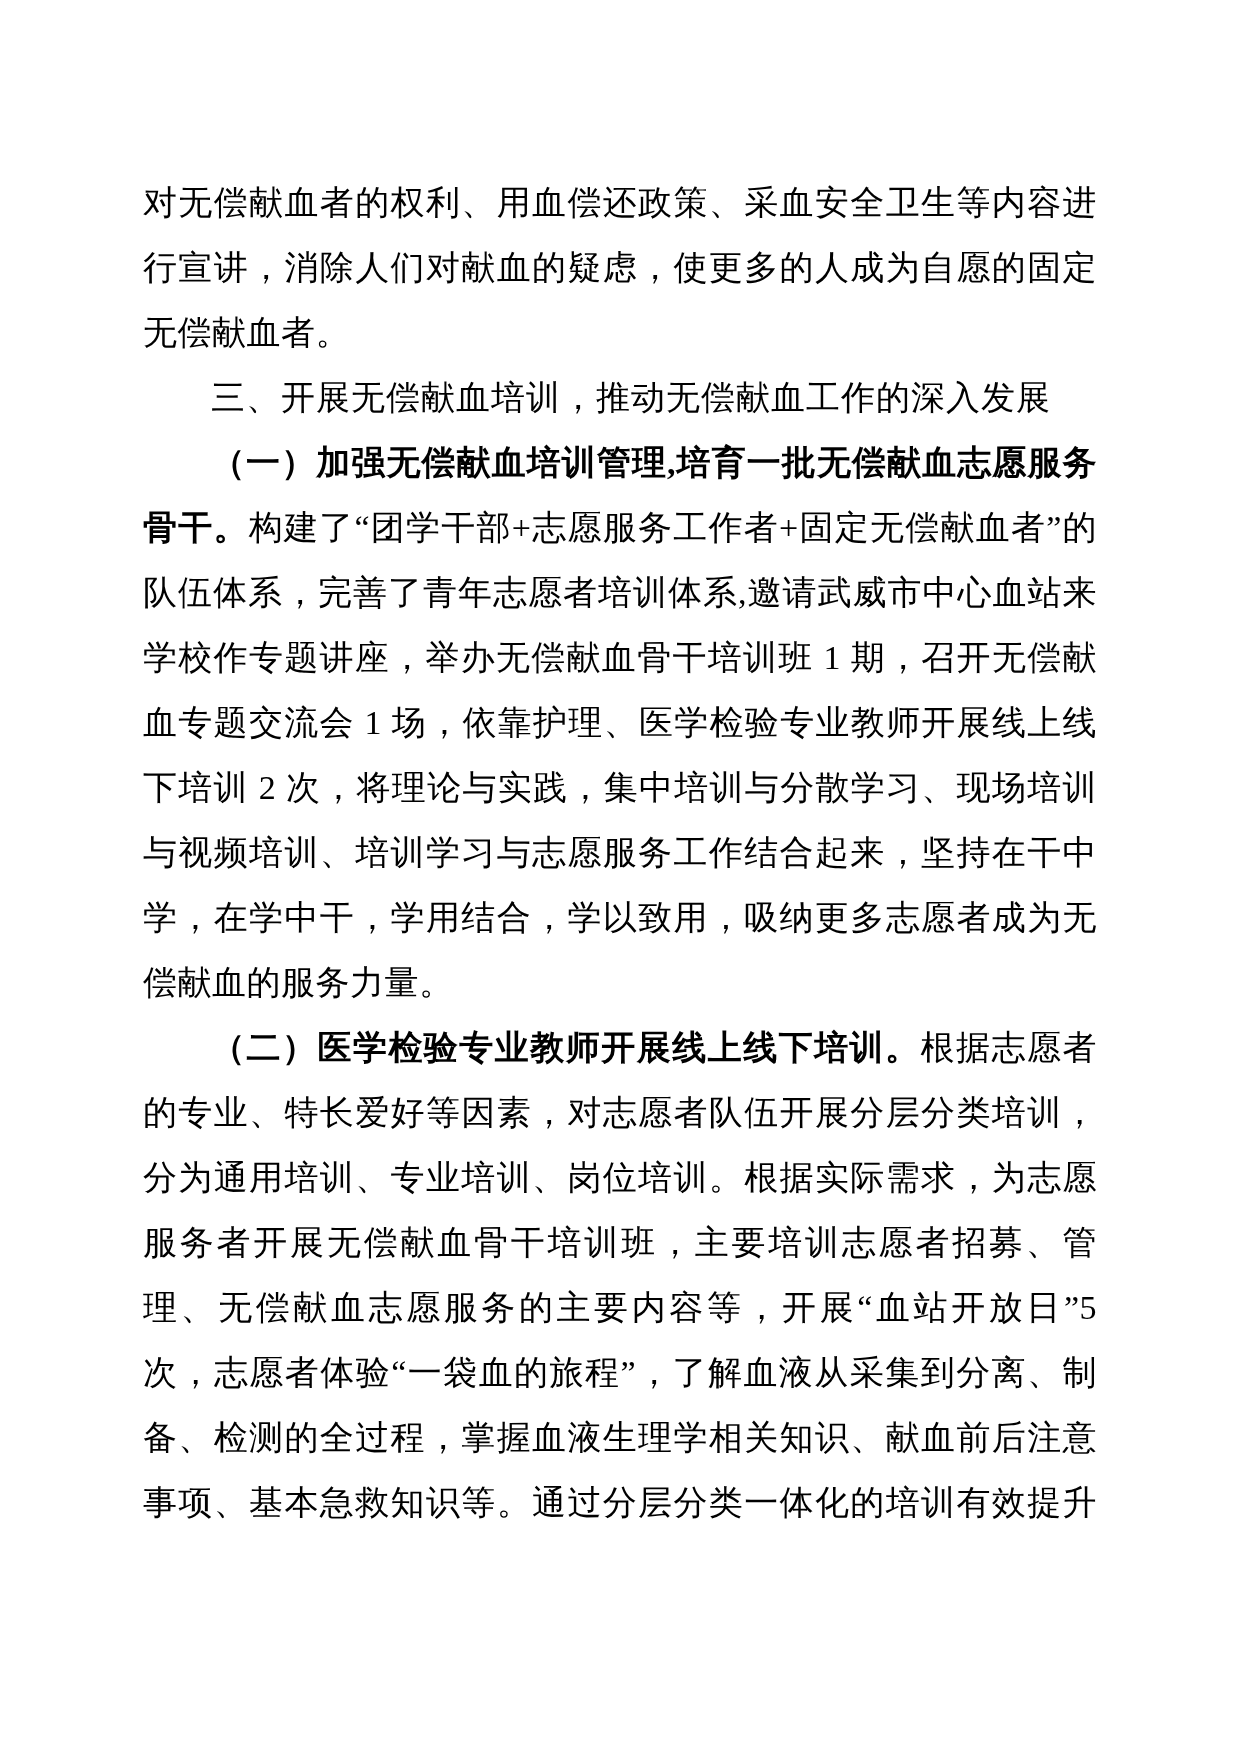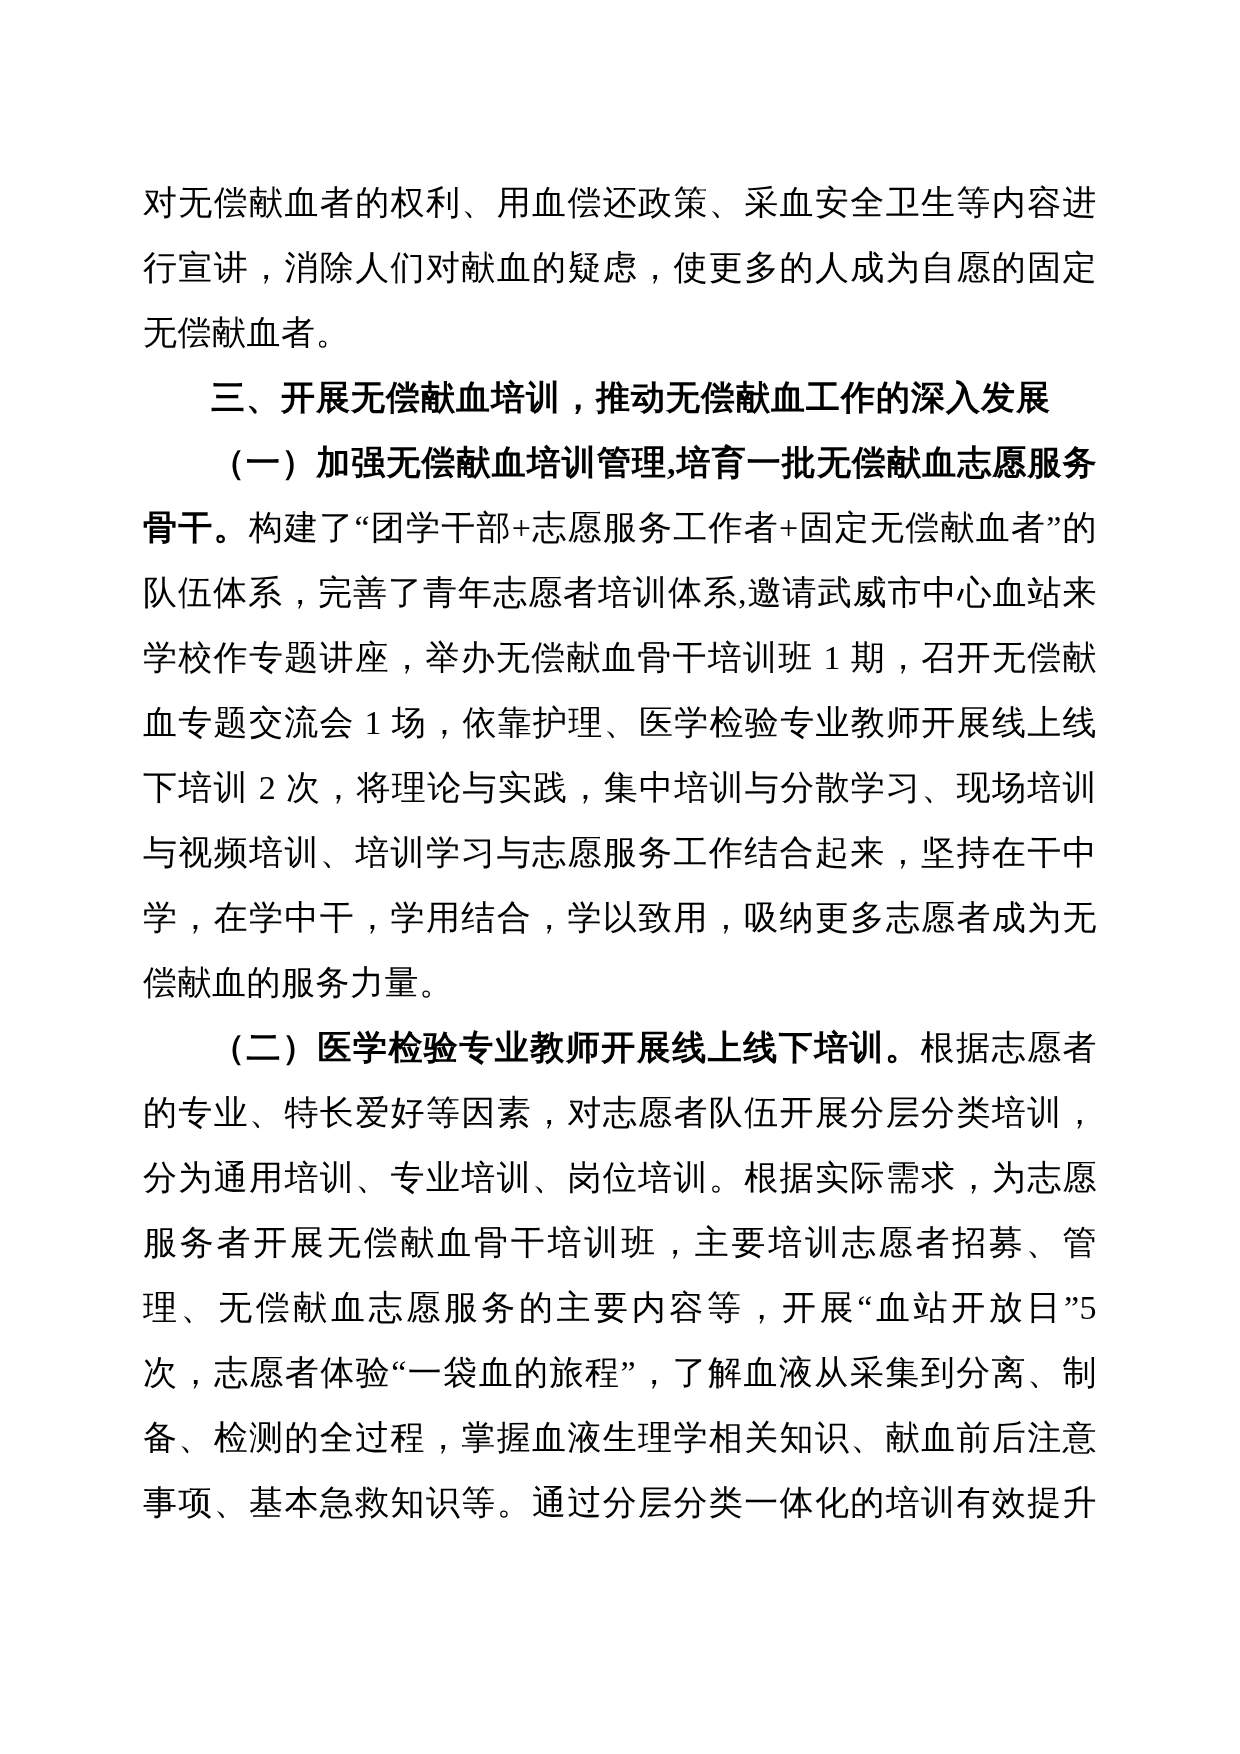--- a/index.html
+++ b/index.html
@@ -31,21 +31,21 @@
   .content p {
     margin: 0;
     padding: 0;
     text-indent: 2em;
   }
   .content p.continuation {
     text-indent: 0;
   }
   .section-heading {
     font-family: "Liberation Sans", "DejaVu Sans", sans-serif;
-    font-weight: 700;
+    font-weight: 400;
     letter-spacing: 1px;
   }
   .para-lead {
     font-weight: 700;
   }
   .footer {
     position: absolute;
     left: 0;
     top: 1585px;
     width: 1240px;

